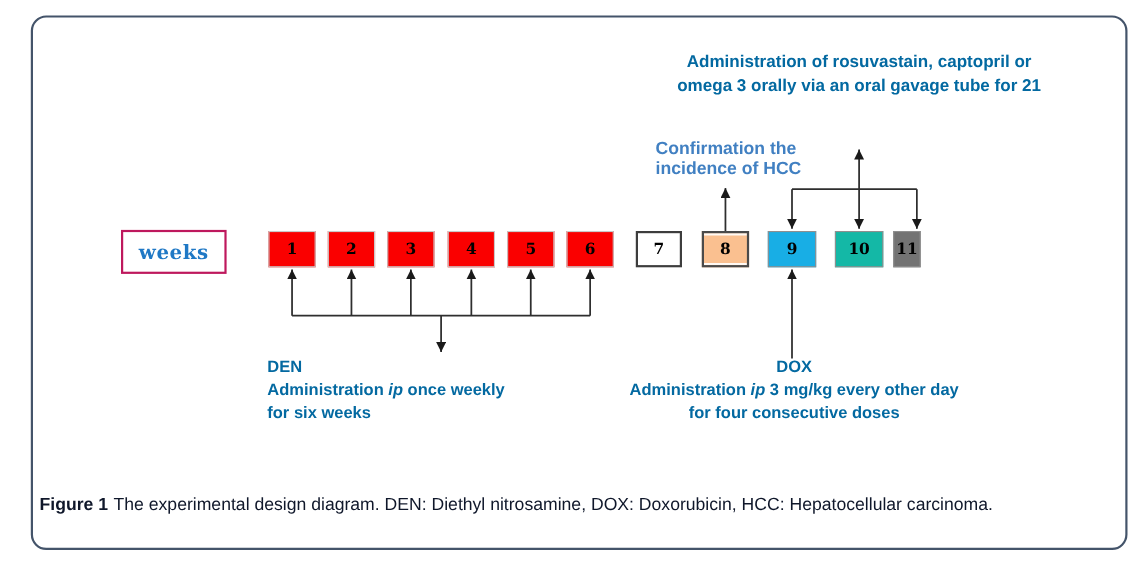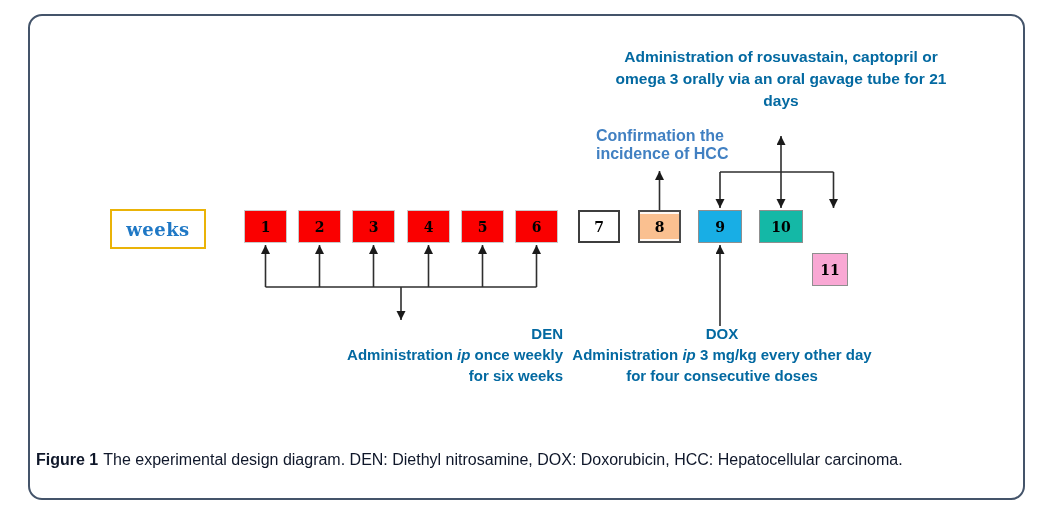--- a/index.html
+++ b/index.html
@@ -20,30 +20,30 @@
   }
   [data-phase="den"]{border:1px solid #c9c9c9;}
   [data-phase="rest"]{border:2px solid #3d3d3d;}
   [data-phase="hcc-confirmation"]{
     border:2px solid #4a4a4a;
     box-shadow:inset 0 2px 0 rgba(255,255,255,.9), inset 0 -2px 0 rgba(255,255,255,.9);
   }
   [data-phase="treatment"]{border:1px solid #8f8f8f;}
   .weeks-label{
     position:absolute;left:110px;top:209px;width:96px;height:40px;box-sizing:border-box;
-    border:2px solid #eab308;background:#fff;
+    border:2px solid #be185d;background:#fff;
     display:flex;align-items:center;justify-content:center;
     font-family:"DejaVu Serif",serif;font-weight:bold;font-size:18px;
     letter-spacing:.5px;color:#1f78c5;
   }
   
   .ann{position:absolute;font-weight:bold;color:#0369a1;}
   .ann-oral{left:606px;top:46px;width:350px;text-align:center;font-size:15.5px;line-height:22px;}
   .ann-conf{left:596px;top:127px;width:170px;text-align:left;font-size:16px;line-height:18px;color:#4180c2;}
-  .ann-den{left:243px;top:323px;width:320px;text-align:right;font-size:15px;line-height:21px;}
+  .ann-den{left:243px;top:323px;width:320px;text-align:left;font-size:15px;line-height:21px;}
   .ann-dox{left:537px;top:323px;width:370px;text-align:center;font-size:15px;line-height:21px;}
   .italic{font-style:italic;}
   
   .arrows{position:absolute;left:0;top:0;pointer-events:none;}
   .arrows line, .arrows path{stroke:#2e2e2e;stroke-width:1.6;fill:none;}
   
   .caption{position:absolute;left:36px;top:451px;width:965px;font-size:16px;color:#0f172a;}
   .caption .cap-label{font-weight:bold;margin-right:5px;}
 </style>
 </head>
@@ -85,26 +85,25 @@
   <div class="wbox" style="left: 244px; width: 43px; background: rgb(250, 0, 0);" data-phase="den">1</div>
   <div class="wbox" style="left: 298px; width: 43px; background: rgb(250, 0, 0);" data-phase="den">2</div>
   <div class="wbox" style="left: 352px; width: 43px; background: rgb(250, 0, 0);" data-phase="den">3</div>
   <div class="wbox" style="left: 407px; width: 43px; background: rgb(250, 0, 0);" data-phase="den">4</div>
   <div class="wbox" style="left: 461px; width: 43px; background: rgb(250, 0, 0);" data-phase="den">5</div>
   <div class="wbox" style="left: 515px; width: 43px; background: rgb(250, 0, 0);" data-phase="den">6</div>
   <div class="wbox" style="left: 578px; width: 42px; background: rgb(255, 255, 255);" data-phase="rest">7</div>
   <div class="wbox" style="left: 638px; width: 43px; background: rgb(250, 192, 144);" data-phase="hcc-confirmation">8</div>
   <div class="wbox" style="left: 698px; width: 44px; background: rgb(24, 174, 229);" data-phase="treatment">9</div>
   <div class="wbox" style="left: 759px; width: 44px; background: #14b8a6;" data-phase="treatment">10</div>
-  <div class="wbox" style="left: 812px; width: 36px; background: #f9a8d4; margin-top: 43px;" data-phase="treatment">11</div>
+  <div class="wbox" style="left: 812px; width: 25px; background: #737373;" data-phase="treatment">11</div>
 
   <div class="ann ann-oral">
     <div>Administration of rosuvastain, captopril or</div>
     <div>omega 3 orally via an oral gavage tube for 21</div>
-    <div>days</div>
   </div>
 
   <div class="ann ann-conf">
     <div>Confirmation the</div>
     <div>incidence of HCC</div>
   </div>
 
   <div class="ann ann-den">
     <div>DEN</div>
     <div><span>Administration </span><span class="italic">ip</span><span> once weekly</span></div>

